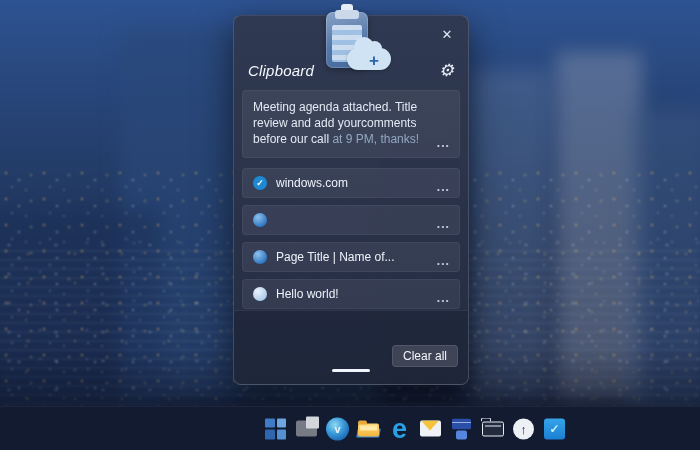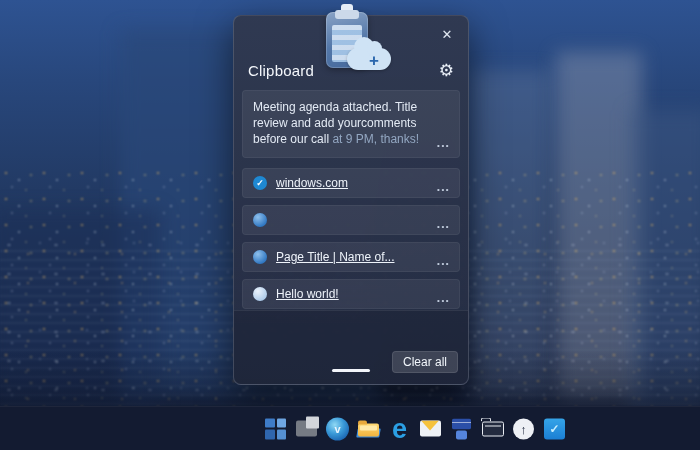--- a/index.html
+++ b/index.html
@@ -32,21 +32,21 @@
     background:repeating-linear-gradient(180deg, rgba(190,205,230,.10) 0 2px, transparent 2px 9px);}
   .vig{position:absolute;left:0;right:0;bottom:43px;height:60px;background:linear-gradient(180deg,transparent,rgba(10,15,30,.45));}
 
   
   .panel{position:absolute;left:233px;top:15px;width:236px;height:370px;box-sizing:border-box;
     background:linear-gradient(180deg, rgba(48,57,80,.97), rgba(36,44,66,.98));
     border:1px solid rgba(255,255,255,.14);border-radius:8px;
     box-shadow:0 12px 36px rgba(0,0,0,.55);}
   .close-btn{position:absolute;top:9px;right:11px;width:20px;height:20px;line-height:20px;text-align:center;
     color:#dfe6f0;font-size:13px;cursor:default;}
-  .panel-header{display:flex;justify-content:space-between;align-items:center;padding:45px 14px 0 14px;height:19px;}
+  .panel-header{display:flex;justify-content:space-between;align-items:center;padding:45px 14px 0 14px;height:19px;font-style:italic;}
   .panel-title{font-size:15px;color:#f4f7fb;letter-spacing:.2px;}
   .gear{font-size:17px;color:#e8eef6;line-height:18px;}
 
   
   .big-icon{position:absolute;top:-12px;left:50%;transform:translateX(-50%);width:72px;height:74px;pointer-events:none;}
   .cb-body{position:absolute;left:11px;top:8px;width:42px;height:56px;border-radius:7px;
     background:linear-gradient(165deg,#8aa3c6,#5377a8 55%,#46699c);
     box-shadow:inset 0 0 0 1px rgba(255,255,255,.18), 0 2px 6px rgba(0,0,0,.3);}
   .cb-tab{position:absolute;left:26px;top:0;width:12px;height:9px;background:#e6edf6;border-radius:3px 3px 0 0;}
   .cb-clip{position:absolute;left:20px;top:6px;width:24px;height:9px;background:#ccd9ea;border-radius:3px;}
@@ -62,33 +62,33 @@
   .snippet-card{position:relative;margin:10px 8px 0;height:68px;box-sizing:border-box;
     background:rgba(255,255,255,.065);border:1px solid rgba(255,255,255,.05);border-radius:4px;
     padding:8px 10px;font-size:12px;line-height:16px;color:#e3eaf4;}
   .dim{color:#93a7c2;}
   .more{position:absolute;right:9px;bottom:3px;font-size:8px;letter-spacing:1.5px;color:#c2cdde;}
 
   
   .clip-row{position:relative;margin:7px 8px 0;height:30px;box-sizing:border-box;display:flex;align-items:center;
     background:rgba(255,255,255,.065);border:1px solid rgba(255,255,255,.05);border-radius:4px;padding:0 10px;}
   .clip-row.first{margin-top:10px;}
-  .row-label{font-size:12px;color:#eef3fa;white-space:nowrap;overflow:hidden;text-decoration:underline;}
+  .row-label{font-size:12px;color:#eef3fa;white-space:nowrap;overflow:hidden;}
   .dot{width:14px;height:14px;border-radius:50%;margin-right:9px;flex:0 0 auto;}
   .dot-check{background:#1e88d2;color:#fff;font-size:9px;line-height:14px;text-align:center;font-weight:700;}
   .dot-blue{background:radial-gradient(circle at 35% 30%, #8fc0ec, #3077c2 72%);}
   .dot-light{background:radial-gradient(circle at 35% 30%, #eaf2fb, #aac8e8 78%);}
 
   
   .panel-footer{position:absolute;left:0;right:0;bottom:0;height:73px;border-top:1px solid rgba(255,255,255,.08);
     background:rgba(12,18,32,.22);border-radius:0 0 8px 8px;}
   .enable-bar{margin:10px 8px 0;height:26px;box-sizing:border-box;display:flex;align-items:center;gap:8px;
     background:rgba(255,255,255,.05);border:1px solid rgba(255,255,255,.06);border-radius:4px;
     padding:0 9px;color:#b9c6da;font-size:12px;}
-  .clear-all{position:absolute;right:10px;bottom:11px;background:rgba(255,255,255,.14);
+  .clear-all{position:absolute;right:10px;bottom:17px;background:rgba(255,255,255,.14);
     border:1px solid rgba(255,255,255,.10);border-radius:4px;color:#f2f6fb;font-size:12px;padding:3px 10px;}
   .drag-handle{position:absolute;left:50%;transform:translateX(-50%);bottom:12px;width:38px;height:3px;
     background:#f2f5fa;border-radius:2px;}
 
   
   .taskbar{position:absolute;left:0;right:0;bottom:0;height:43px;background:#131b31;border-top:1px solid rgba(255,255,255,.05);}
   .tb-icons{position:absolute;left:263px;top:50%;transform:translateY(-50%);display:flex;gap:6px;align-items:center;}
   .tb-icon{width:25px;height:25px;display:flex;align-items:center;justify-content:center;position:relative;}
 
   .ic-start{width:21px;height:21px;display:grid;grid-template-columns:1fr 1fr;grid-template-rows:1fr 1fr;gap:2px;}

